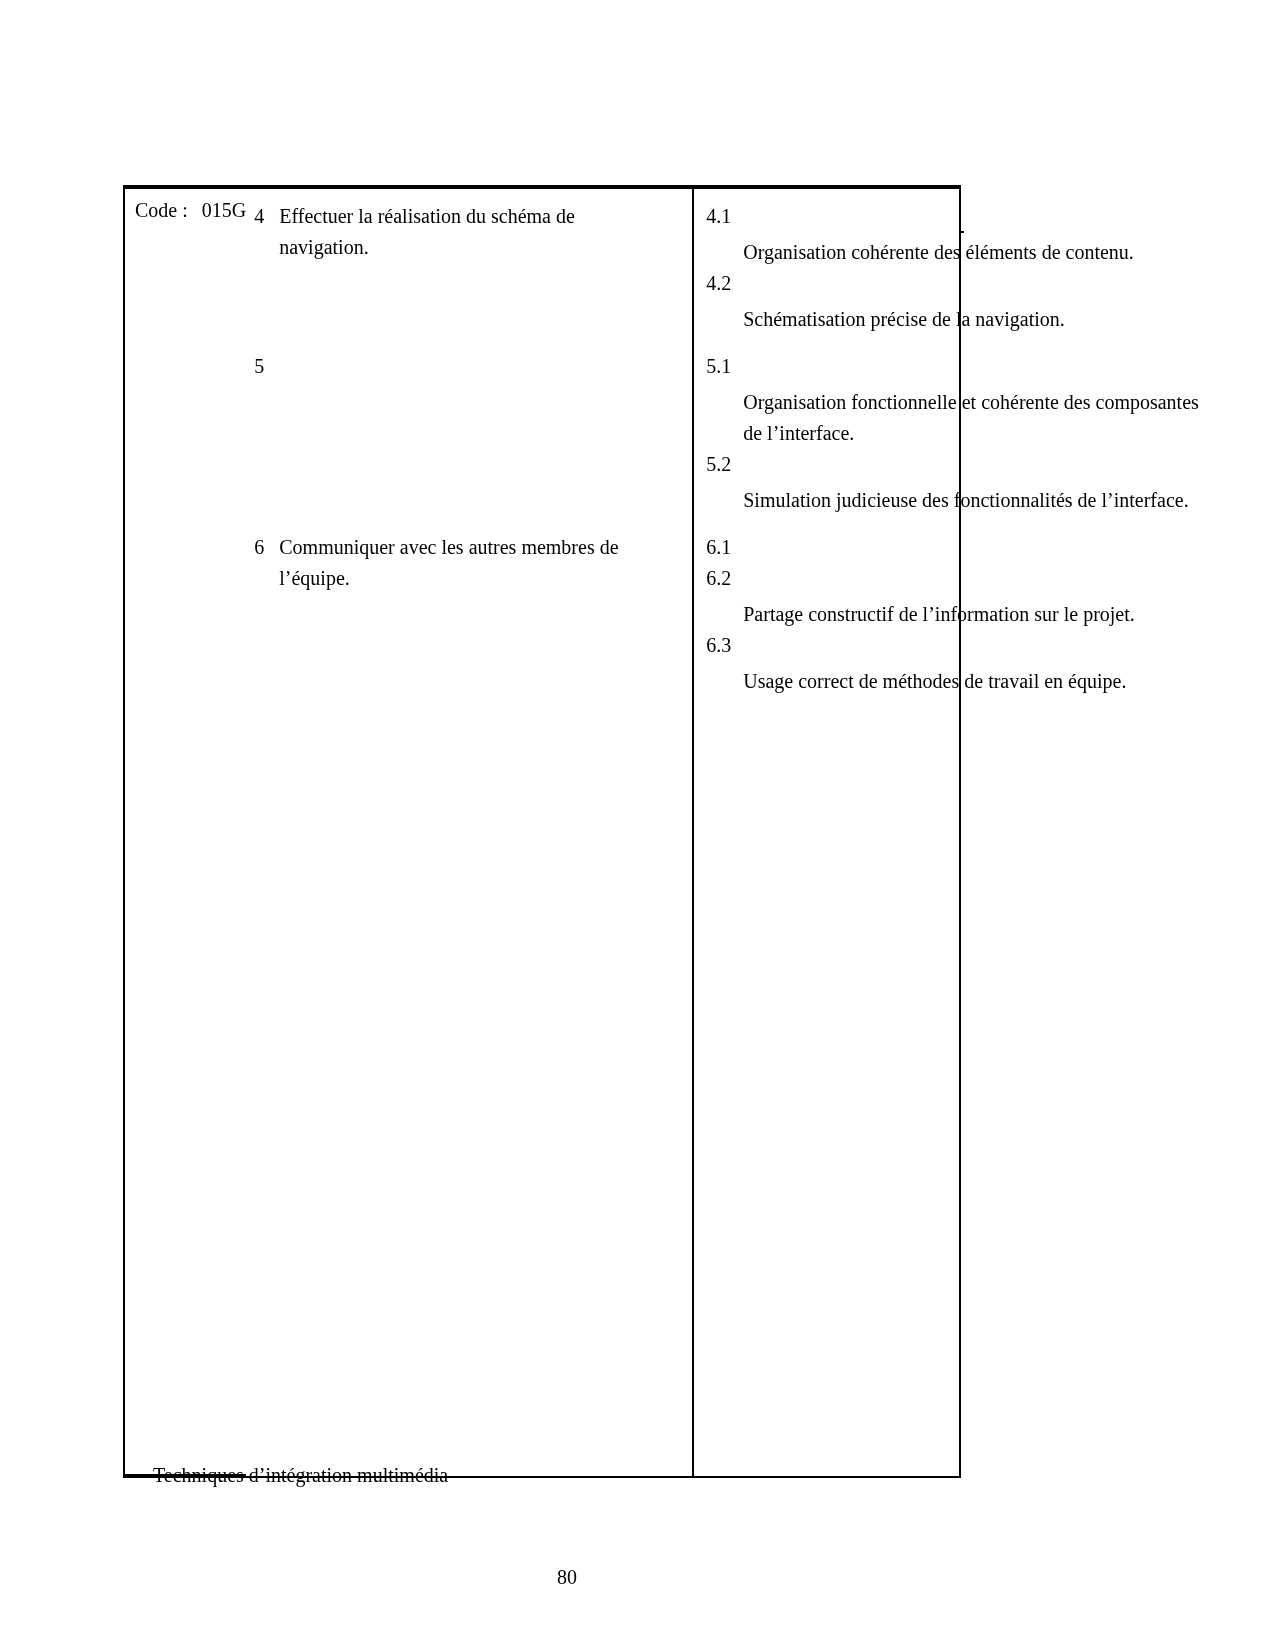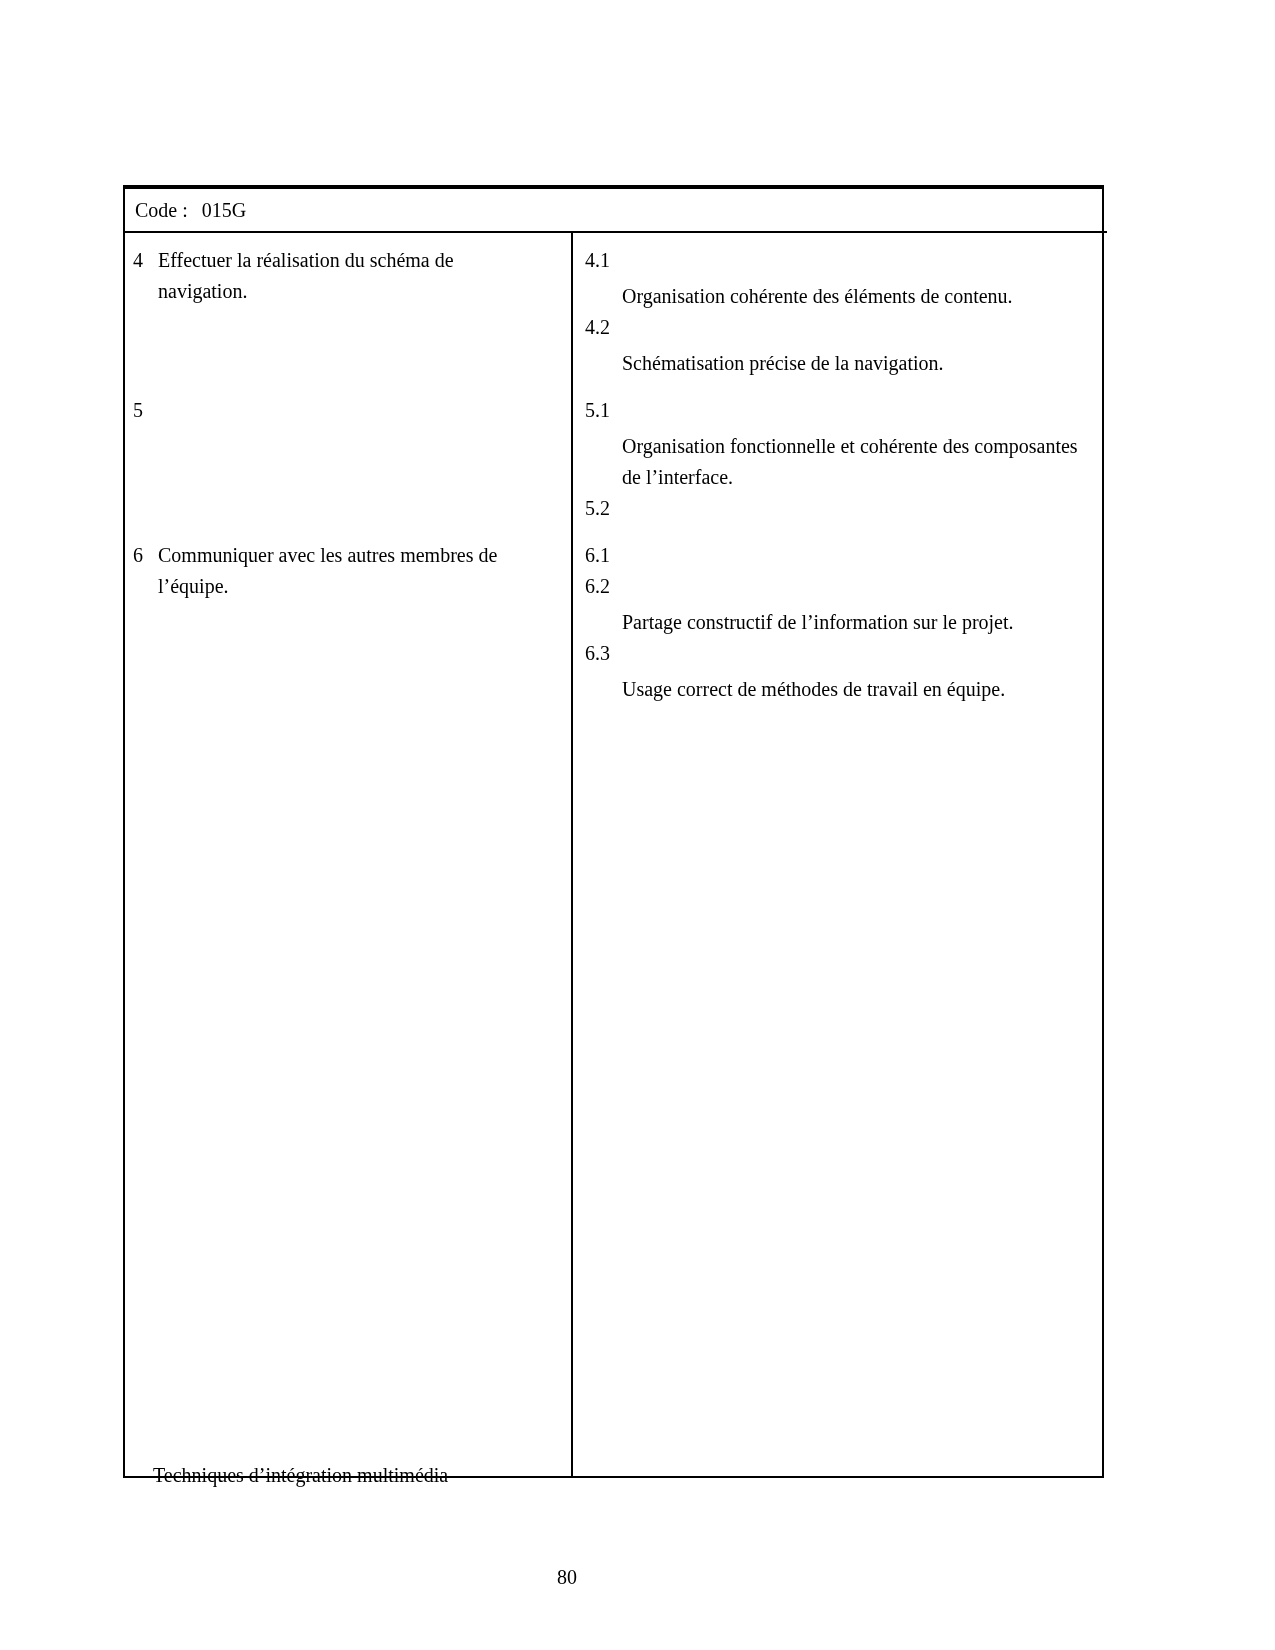--- a/index.html
+++ b/index.html
@@ -14,26 +14,26 @@
     font-size: 20px;
     line-height: 31px;
     overflow: hidden;
   }
 
   
   .doc-table {
     position: absolute;
     left: 123px;
     top: 185px;
-    width: 981px;
+    width: 838px;
     height: 1293px;
     border: 2px solid #000000;
     border-top-width: 4px;
     display: flex;
-    flex-direction: column;
+    flex-direction: row;
   }
 
   
   .code-row {
     flex: 0 0 44px;
     border-bottom: 2px solid #000000;
     padding: 6px 0 0 10px;
     white-space: nowrap;
   }
   .code-value { margin-left: 14px; }
@@ -125,20 +125,21 @@
             <span class="obj-num">5</span>
           </div>
         </div>
         <div class="cell-right">
           <div class="criterion">
             <span class="crit-num">5.1</span>
             <span class="crit-text">Organisation fonctionnelle et cohérente des composantes de l’interface.</span>
           </div>
           <div class="criterion">
             <span class="crit-num">5.2</span>
+            <span class="crit-text">Simulation judicieuse des fonctionnalités de l’interface.</span>
           </div>
         </div>
       </div>
 
       <div class="t-row">
         <div class="cell-left">
           <div class="objective">
             <span class="obj-num">6</span>
             <span class="obj-text">Communiquer avec les autres membres de l’équipe.</span>
           </div>

